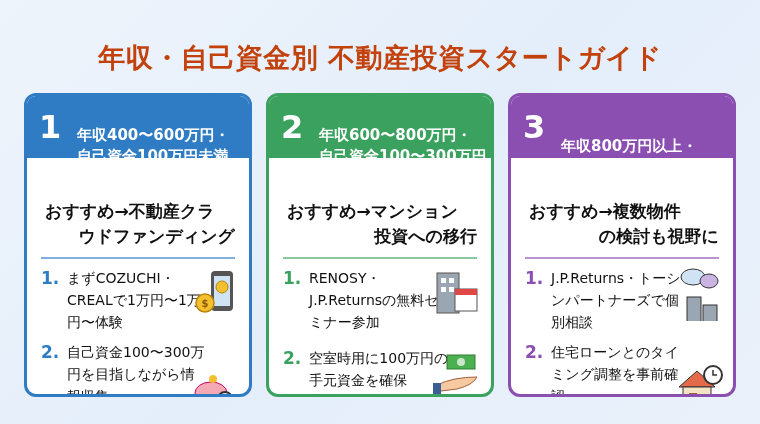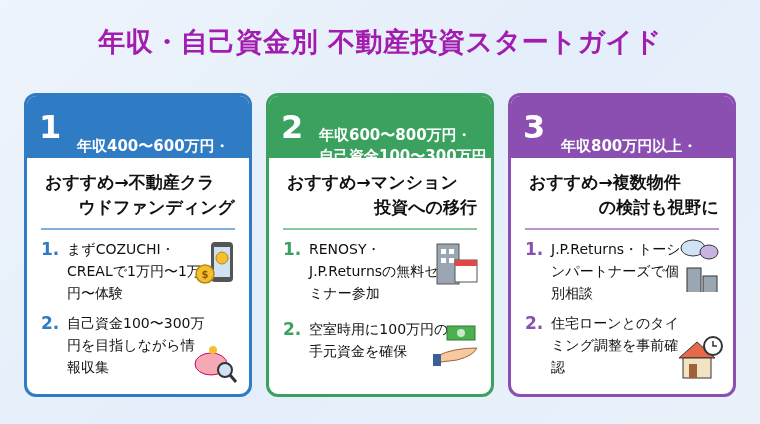--- a/index.html
+++ b/index.html
@@ -1,44 +1,45 @@
 <!DOCTYPE html>
 <html><head>
 <meta charset="utf-8">
 <style>
   html,body{margin:0;padding:0;}
   body{width:760px;height:424px;overflow:hidden;
     background:linear-gradient(135deg,#eef4fb 0%,#e4eefa 50%,#eaf1fb 100%);
     font-family:"DejaVu Sans","Liberation Sans",sans-serif;color:#111;position:relative;}
-  .title{position:absolute;top:24px;left:0;width:760px;text-align:center;
-    font-size:27px;font-weight:bold;letter-spacing:0.5px;color:#a21caf;}
+  .title{position:absolute;top:40px;left:0;width:760px;text-align:center;
+    font-size:27px;font-weight:bold;letter-spacing:0.5px;color:#c2410c;}
   .card{position:absolute;top:93px;width:228px;height:304px;border-radius:12px;
     border:3px solid;background:#fff;box-sizing:border-box;overflow:hidden;}
   .head{height:62px;display:flex;align-items:center;padding-left:12px;color:#fff;}
   .num{font-size:32px;font-weight:bold;width:30px;}
   .headtxt{font-size:15px;font-weight:bold;line-height:21px;padding-left:8px;margin-top:38px;}
-  .rec{font-size:17px;font-weight:bold;line-height:25px;padding:12px 14px 0 18px;height:64px;box-sizing:border-box;}
+  .rec{font-size:17px;font-weight:bold;line-height:25px;padding:12px 14px 0 18px;height:64px;box-sizing:border-box;margin-top:29px;}
   .rec .l2{padding-left:14px;display:block;text-align:right;}
   .divider{height:2px;margin:6px 14px 0 14px;}
   .items{padding:8px 10px 0 14px;}
   .item{display:flex;position:relative;min-height:60px;}
   .inum{font-size:17px;font-weight:bold;width:26px;flex:none;line-height:22px;}
   .itxt{font-size:14px;font-weight:normal;line-height:22px;width:140px;}
   .ico{position:absolute;right:0;width:48px;height:48px;}
 </style>
 </head>
 <body>
 
 <div class="title">年収・自己資金別 不動産投資スタートガイド</div>
 
 <div class="card" style="left:24px;border-color:#2f7cc4;">
   <div class="head" style="background:#2f7cc4;">
     <div class="num">1</div>
     <div class="headtxt">
       <div>年収400〜600万円・</div>
+        <div>自己資金100万円未満</div>
     </div>
   </div>
   <div class="rec">
     <span>おすすめ→不動産クラ</span><span class="l2">ウドファンディング</span>
   </div>
   <div class="divider" style="background:#2f7cc4;opacity:.6"></div>
   <div class="items">
     <div class="item">
       <span class="inum" style="color:#2f7cc4">1.</span>
       <span class="itxt">まずCOZUCHI・CREALで1万円〜1万円〜体験</span>

